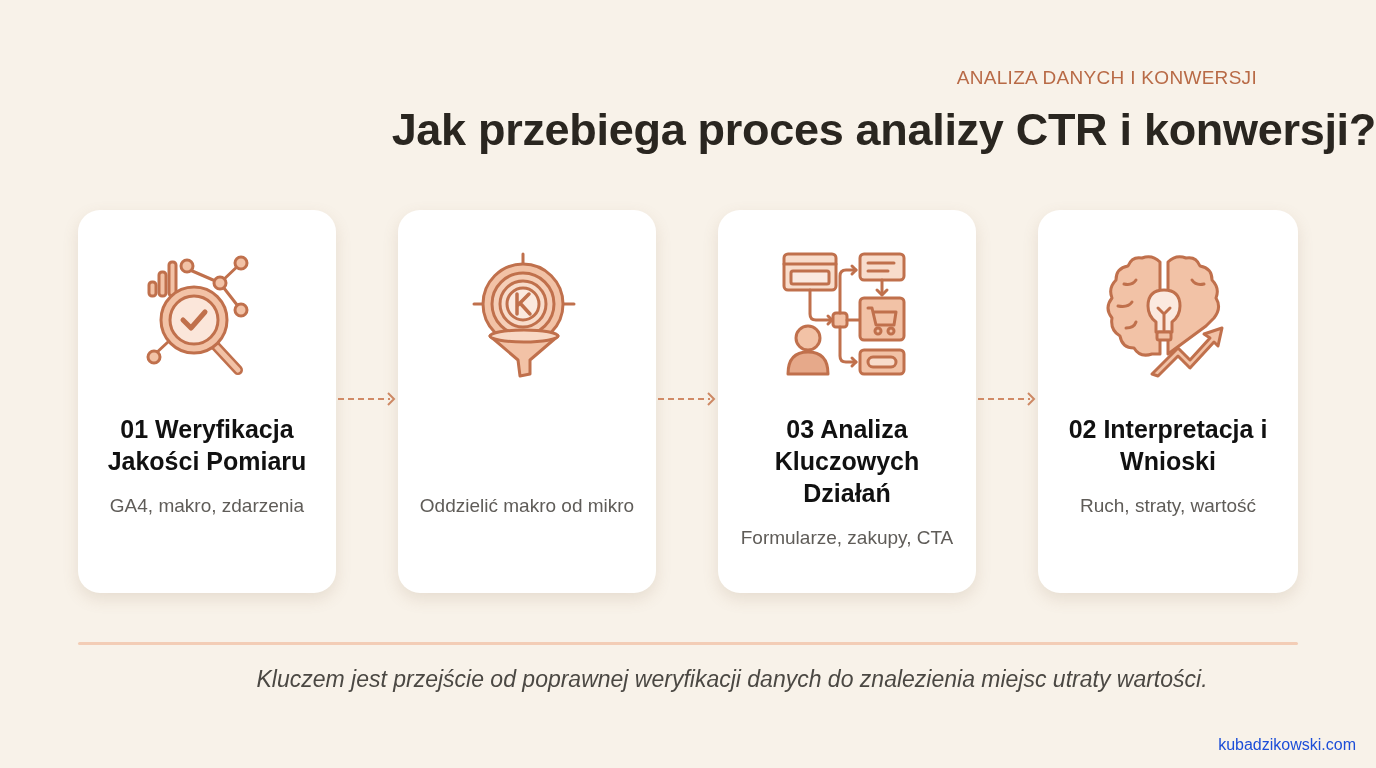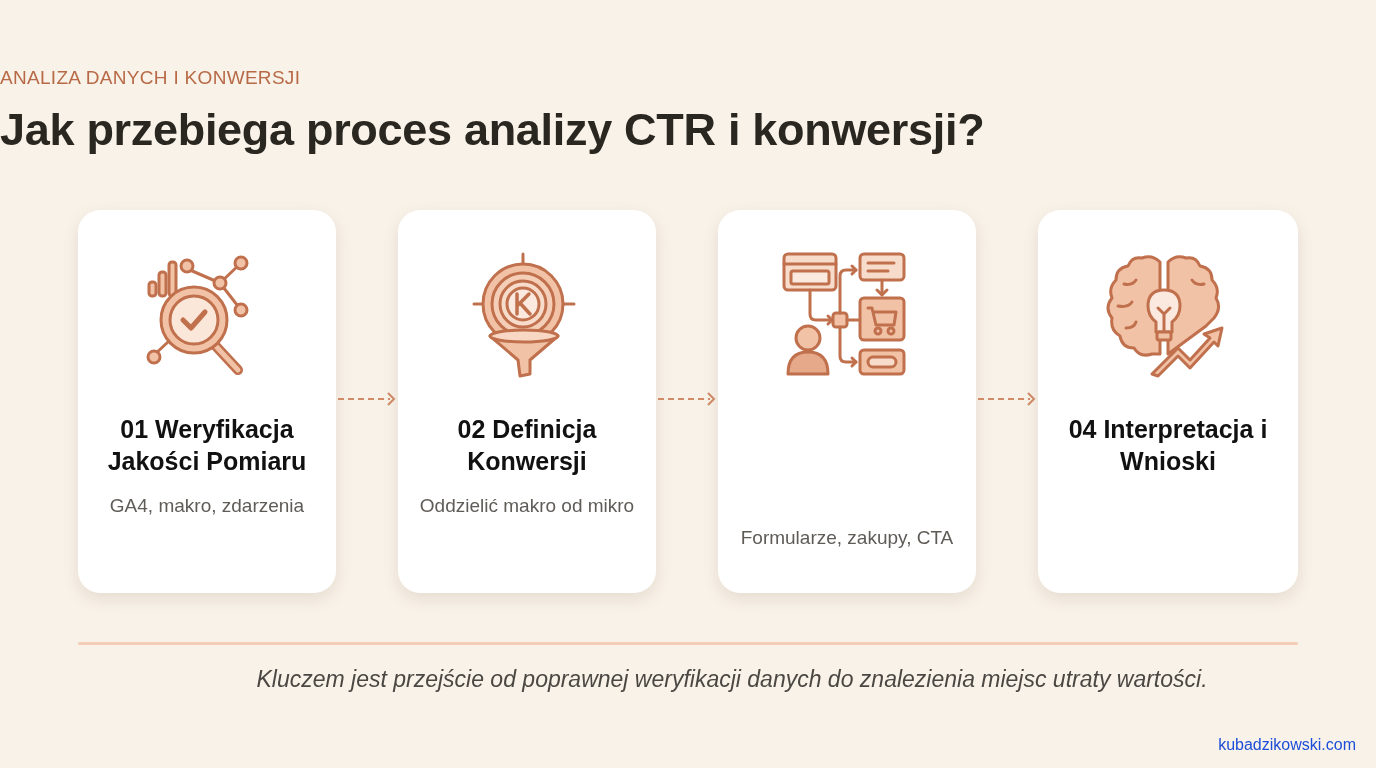--- a/index.html
+++ b/index.html
@@ -5,25 +5,25 @@
   * { box-sizing: border-box; margin: 0; padding: 0; }
   html, body { width: 1376px; height: 768px; overflow: hidden; }
   body {
     background: #f8f2e9;
     font-family: "Liberation Sans", "DejaVu Sans", sans-serif;
     position: relative;
     color: #1f1f1f;
   }
   .kicker {
     position: absolute; top: 67px; left: 0; width: 1257px;
-    text-align: left; color: #b86a46; font-size: 19px; letter-spacing: 0.3px;
+    text-align: right; color: #b86a46; font-size: 19px; letter-spacing: 0.3px;
   }
   .title {
     position: absolute; top: 104px; left: 0; width: 1376px;
-    text-align: left; font-size: 45px; font-weight: bold; color: #2a2620;
+    text-align: right; font-size: 45px; font-weight: bold; color: #2a2620;
     letter-spacing: -0.3px;
   }
   .card {
     position: absolute; top: 210px; width: 258px; height: 383px;
     background: #ffffff; border-radius: 22px;
     box-shadow: 0 6px 16px rgba(140, 110, 80, 0.16);
     text-align: center;
   }
   .card .icon { position: absolute; top: 40px; left: 64px; width: 130px; height: 130px; }
   .card .ctitle {
@@ -93,21 +93,20 @@
       <line x1="98" y1="54" x2="112" y2="54"></line>
       <circle cx="61" cy="54" r="40"></circle>
       <circle cx="61" cy="54" r="31" fill="#f5ceb7"></circle>
       <circle cx="61" cy="54" r="23" fill="#f8dccb"></circle>
       <circle cx="61" cy="54" r="16" fill="#fbe9df"></circle>
       <path d="M55 44 L55 64 M55 56 L67 44 M58 53 L68 64" fill="none" stroke-width="3.5"></path>
       <path d="M28 86 Q61 78 96 86 L68 110 L68 124 L58 126 L56 110 Z" fill="#f2c2a6"></path>
       <ellipse cx="62" cy="86" rx="34" ry="6" fill="#f8d8c5"></ellipse>
     </g>
   </svg>
-  <div class="ctitle">02 Definicja Konwersji</div>
   <div class="csub" style="top:283px;">Oddzielić makro od mikro</div>
 </div>
 
 <svg class="arrow" style="left:656px;" viewBox="0 0 62 18">
   <line x1="2" y1="9" x2="54" y2="9" stroke="#d08a66" stroke-width="2" stroke-dasharray="6 4"></line>
   <polyline points="52,3 58,9 52,15" fill="none" stroke="#d08a66" stroke-width="2"></polyline>
 </svg>
 
 <div class="card" style="left:718px;">
   <svg class="icon" viewBox="0 0 130 130">
@@ -131,38 +130,40 @@
       <rect x="78" y="48" width="44" height="42" rx="4"></rect>
       <path d="M86 58 L90 58 L94 75 L112 75 L114 62 L92 62" fill="none"></path>
       <circle cx="96" cy="81" r="3"></circle>
       <circle cx="109" cy="81" r="3"></circle>
       <rect x="78" y="100" width="44" height="24" rx="4"></rect>
       <rect x="86" y="107" width="28" height="10" rx="5" fill="#f8dccb"></rect>
       <circle cx="26" cy="88" r="12"></circle>
       <path d="M6 124 Q6 102 26 102 Q46 102 46 124 Z" fill="#e6a98a"></path>
     </g>
   </svg>
+  <div class="ctitle">03 Analiza Kluczowych Działań</div>
   <div class="csub" style="top:315px;">Formularze, zakupy, CTA</div>
 </div>
 
 <svg class="arrow" style="left:976px;" viewBox="0 0 62 18">
   <line x1="2" y1="9" x2="54" y2="9" stroke="#d08a66" stroke-width="2" stroke-dasharray="6 4"></line>
   <polyline points="52,3 58,9 52,15" fill="none" stroke="#d08a66" stroke-width="2"></polyline>
 </svg>
 
 <div class="card" style="left:1038px; width:260px;">
   <svg class="icon" viewBox="0 0 130 130">
     <g stroke="#c0704c" stroke-width="3" fill="#f2c2a6" stroke-linejoin="round" stroke-linecap="round">
       <path d="M58 12 Q50 4 40 8 Q30 6 26 16 Q14 18 14 30 Q6 38 10 48 Q2 58 10 68 Q8 80 18 86 Q20 98 32 98 Q38 108 50 104 L58 104 Z"></path>
       <path d="M66 12 Q74 4 84 8 Q94 6 98 16 Q110 18 110 30 Q118 38 114 48 Q120 58 112 68 L104 76 L66 104 Z"></path>
       <path d="M22 34 Q30 36 34 30 M16 56 Q26 58 30 52 M24 78 Q32 78 34 72 M102 34 Q94 36 90 30" fill="none"></path>
       <path d="M62 40 Q46 40 46 56 Q46 66 54 72 L54 82 L70 82 L70 72 Q78 66 78 56 Q78 40 62 40 Z" fill="#fbe9df"></path>
       <path d="M56 58 L62 64 L68 58 M62 64 L62 80" fill="none"></path>
       <rect x="55" y="82" width="14" height="8" rx="2"></rect>
       <path d="M50 124 L76 98 L88 110 L108 88 L102 84 L120 78 L116 96 L112 92 L88 118 L76 106 L56 126 Z"></path>
     </g>
   </svg>
-  <div class="ctitle">04 Interpretacja i Wnioski</div>
+  <div class="ctitle">02 Interpretacja i Wnioski</div>
+  <div class="csub" style="top:283px;">Ruch, straty, wartość</div>
 </div>
 
 <div class="divider"></div>
 <div class="footer-note">Kluczem jest przejście od poprawnej weryfikacji danych do znalezienia miejsc utraty wartości.</div>
 <div class="site">kubadzikowski.com</div>
 
 </body></html>

